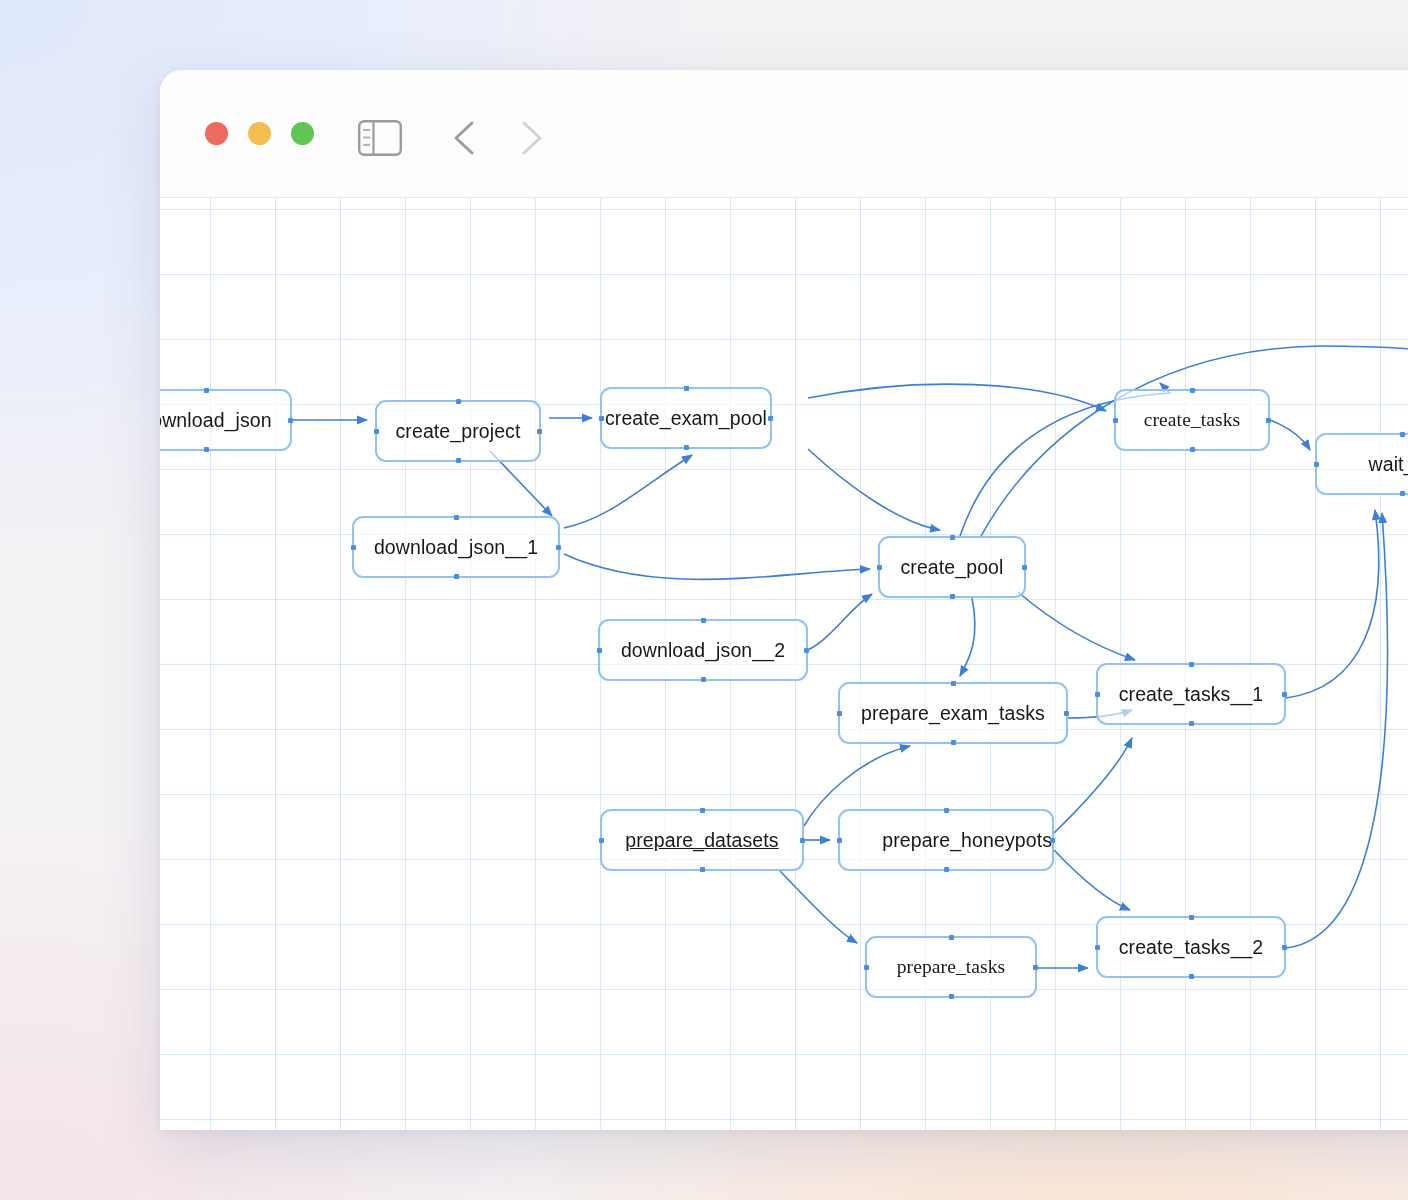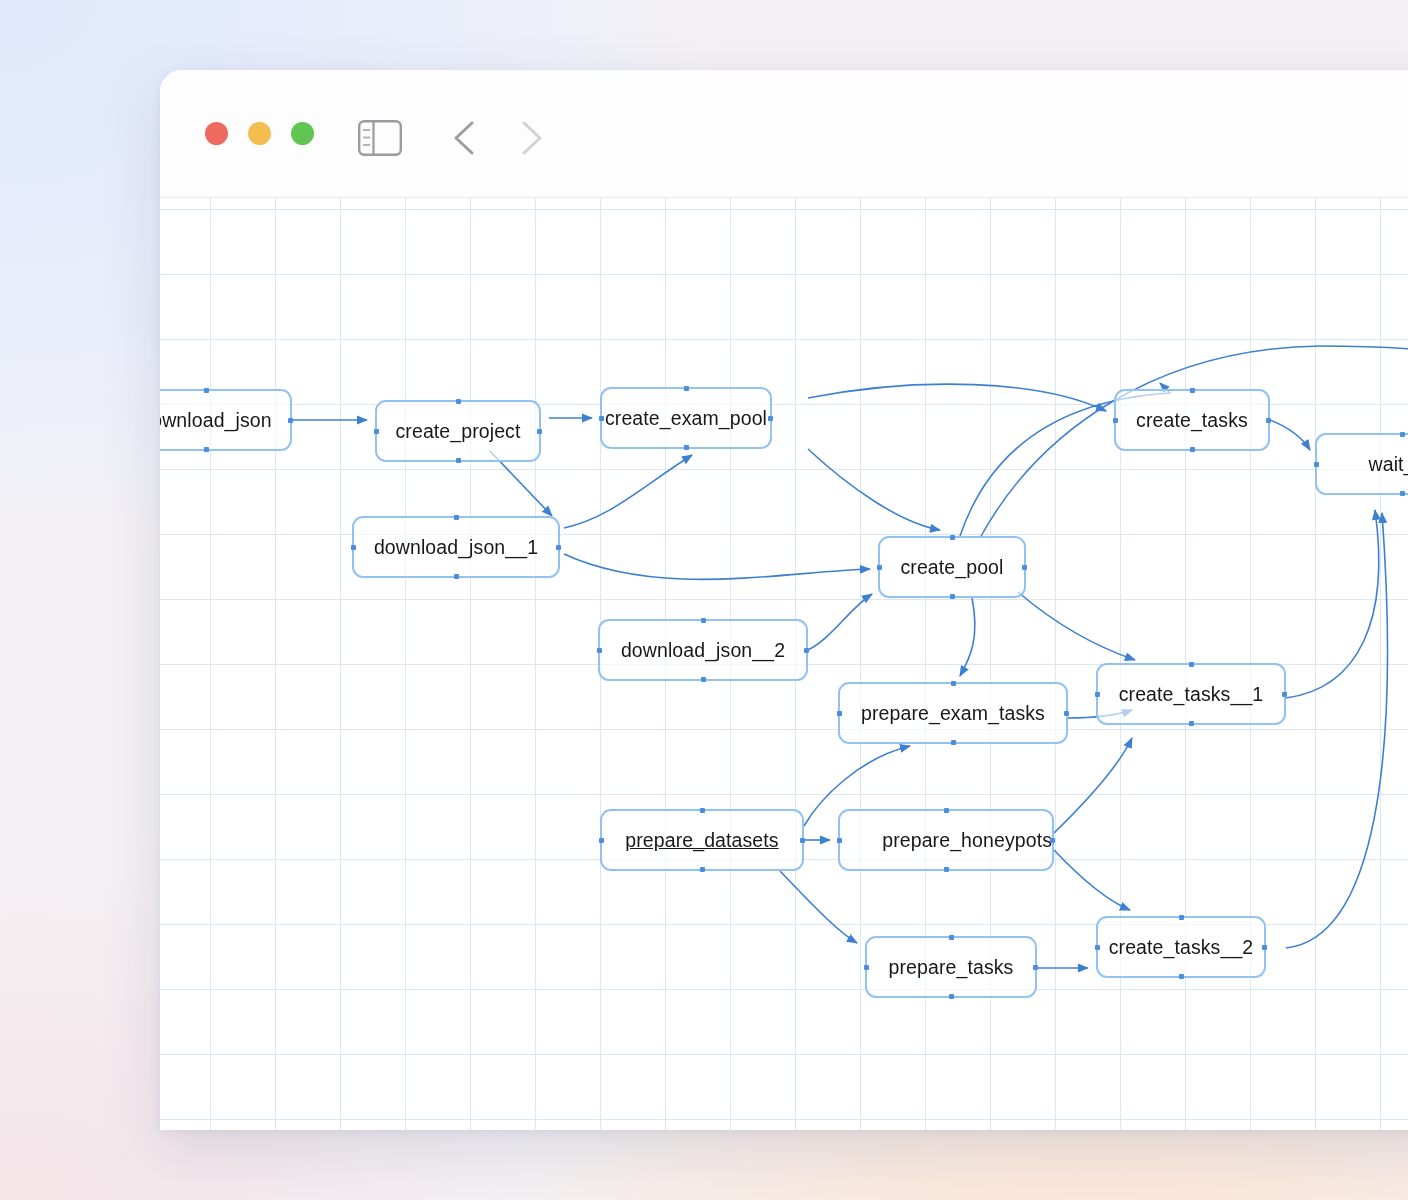--- a/index.html
+++ b/index.html
@@ -177,21 +177,21 @@
           <i class="handle h-l"></i>
           <i class="handle h-r"></i>
         </div>
         <div class="node" style="left: 440px; top: 189px; width: 172px; height: 62px;">
           <span>create_exam_pool</span>
           <i class="handle h-t"></i>
           <i class="handle h-b"></i>
           <i class="handle h-l"></i>
           <i class="handle h-r"></i>
         </div>
-        <div class="node" style="left: 954px; top: 191px; width: 156px; height: 62px;">
+        <div class="node" style="left: 954px; top: 191px; width: 156px; height: 62px; font-family: Liberation Serif, serif;">
           <span>create_tasks</span>
           <i class="handle h-t"></i>
           <i class="handle h-b"></i>
           <i class="handle h-l"></i>
           <i class="handle h-r"></i>
         </div>
         <div class="node" style="left: 1155px; top: 235px; width: 175px; height: 62px;">
           <span>wait_po</span>
           <i class="handle h-t"></i>
           <i class="handle h-b"></i>
@@ -239,28 +239,28 @@
           <i class="handle h-l"></i>
           <i class="handle h-r"></i>
         </div>
         <div class="node" style="left: 678px; top: 611px; width: 216px; height: 62px; justify-content: flex-end;">
           <span>prepare_honeypots</span>
           <i class="handle h-t"></i>
           <i class="handle h-b"></i>
           <i class="handle h-l"></i>
           <i class="handle h-r"></i>
         </div>
-        <div class="node" style="left: 705px; top: 738px; width: 172px; height: 62px;">
+        <div class="node" style="left: 705px; top: 738px; width: 172px; height: 62px; font-family: Liberation Serif, serif;">
           <span>prepare_tasks</span>
           <i class="handle h-t"></i>
           <i class="handle h-b"></i>
           <i class="handle h-l"></i>
           <i class="handle h-r"></i>
         </div>
-        <div class="node" style="left: 936px; top: 718px; width: 170px; height: 62px;">
+        <div class="node" style="left: 936px; top: 718px; width: 190px; height: 62px;">
           <span>create_tasks__2</span>
           <i class="handle h-t"></i>
           <i class="handle h-b"></i>
           <i class="handle h-l"></i>
           <i class="handle h-r"></i>
         </div>
       </div>
   </div>
 </div>
 

